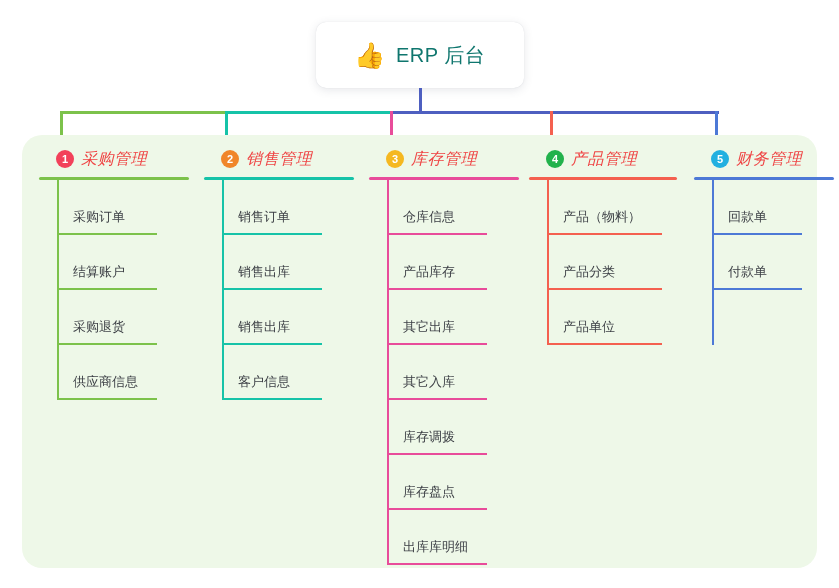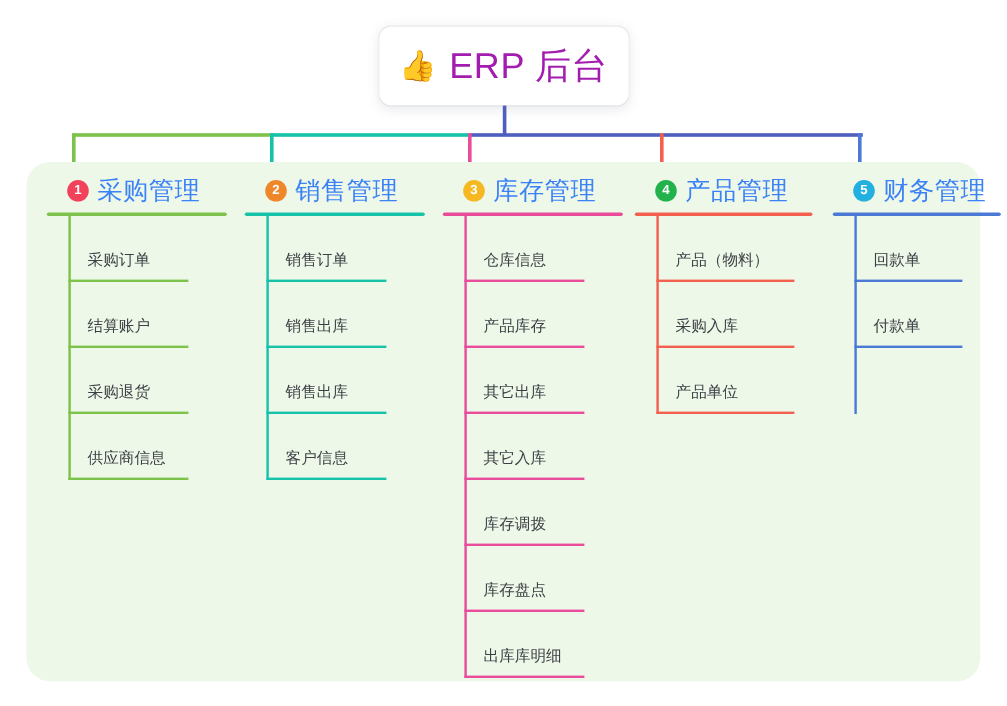--- a/index.html
+++ b/index.html
@@ -36,22 +36,22 @@
     justify-content: center;
     gap: 10px;
     box-sizing: border-box;
   }
   .root-emoji {
     font-size: 25px;
     line-height: 1;
     display: inline-block;
   }
   .root-title {
-    font-size: 30px;
-    color: #a21caf;
+    font-size: 20px;
+    color: #0f766e;
     letter-spacing: 0.5px;
     white-space: nowrap;
   }
 
   
   .conn {
     position: absolute;
   }
 
   
@@ -83,23 +83,24 @@
     height: 18px;
     border-radius: 50%;
     color: #ffffff;
     font-size: 11px;
     line-height: 18px;
     text-align: center;
     font-weight: bold;
     flex: 0 0 auto;
   }
   .col-title {
-    font-size: 21px;
-    color: #3b82f6;
+    font-size: 16px;
+    color: #ef4444;
     letter-spacing: 0.5px;
+    font-style: italic;
   }
   .header-rule {
     height: 3px;
     border-radius: 2px;
     margin-top: 4px;
   }
 
   .tree {
     position: relative;
     margin-left: 18px;
@@ -252,21 +253,21 @@
           <span class="col-title">产品管理</span>
         </div>
         <div class="header-rule" style="background: rgb(244, 96, 79); width: 148px;"></div>
         <div class="tree">
           <div class="spine" style="background: rgb(244, 96, 79); height: 165px;"></div>
           <div class="node">
             <span class="node-label">产品（物料）</span>
             <div class="node-rule" style="background: rgb(244, 96, 79); width: 115px;"></div>
           </div>
           <div class="node">
-            <span class="node-label">采购入库</span>
+            <span class="node-label">产品分类</span>
             <div class="node-rule" style="background: rgb(244, 96, 79); width: 115px;"></div>
           </div>
           <div class="node">
             <span class="node-label">产品单位</span>
             <div class="node-rule" style="background: rgb(244, 96, 79); width: 115px;"></div>
           </div>
         </div>
       </div>
       <div class="column" style="left: 694px; top: 145px; width: 140px;">
         <div class="col-header">

